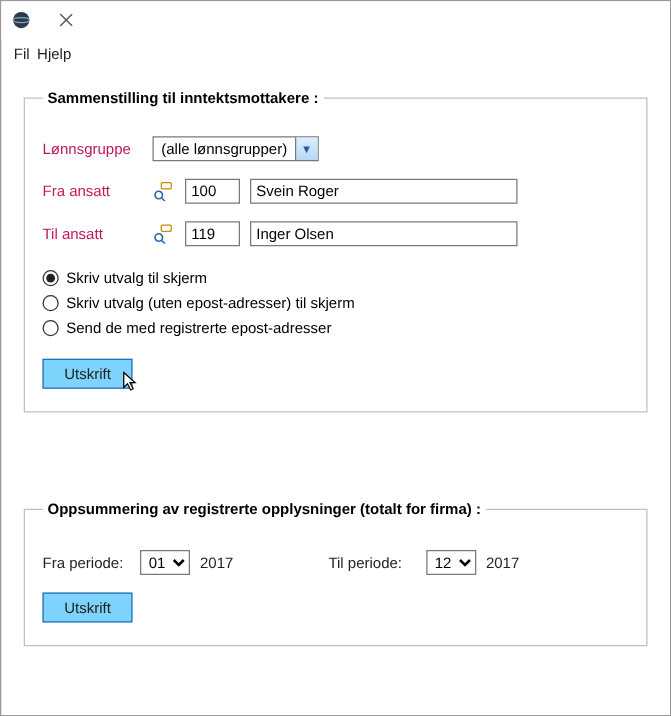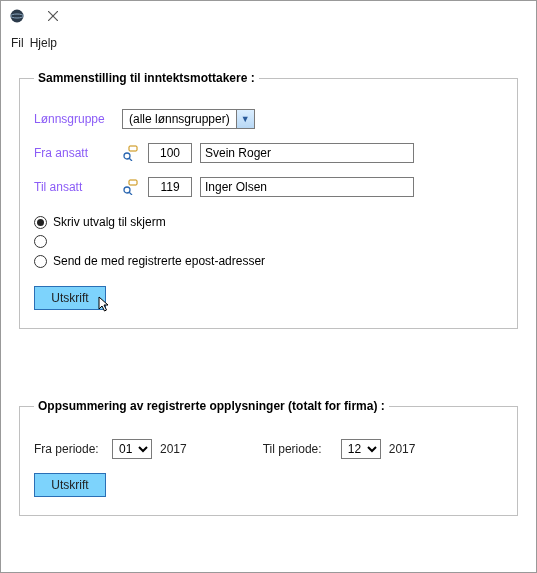--- a/index.html
+++ b/index.html
@@ -56,21 +56,21 @@
       padding: 0 4px;
       color: #000000;
     }
     .row {
       display: flex;
       align-items: center;
       gap: 8px;
       margin-top: 14px;
     }
     .row:first-of-type { margin-top: 10px; }
-    .lbl { width: 80px; color: #8b5cf6; }
+    .lbl { width: 80px; color: #be185d; }
     .lbl2 { width: 70px; color: #222; }
     .dropdown {
       display: inline-flex;
       align-items: center;
       border: 1px solid #7a7a7a;
       height: 20px;
       background: #fff;
     }
     .dropdown-text {
       padding: 0 6px;
@@ -91,21 +91,21 @@
       cursor: pointer;
     }
     .text-input {
       border: 1px solid #7a7a7a;
       height: 20px;
       padding: 0 4px;
       font-family: inherit;
       font-size: 12px;
       background: #fff;
     }
-    .w-small { width: 44px; text-align: center; }
+    .w-small { width: 44px; }
     .w-name { width: 214px; }
     .radio-group { margin-top: 18px; }
     .radio-row {
       display: flex; align-items: center;
       gap: 6px;
       margin-bottom: 6px;
       cursor: pointer;
     }
     .radio {
       width: 13px; height: 13px;
@@ -219,20 +219,21 @@
       <input class="text-input w-name" value="Inger Olsen" style="">
     </div>
 
     <div class="radio-group">
       <div class="radio-row">
         <span class="radio checked"></span>
         <span>Skriv utvalg til skjerm</span>
       </div>
       <div class="radio-row">
         <span class="radio"></span>
+        <span>Skriv utvalg (uten epost-adresser) til skjerm</span>
       </div>
       <div class="radio-row">
         <span class="radio"></span>
         <span>Send de med registrerte epost-adresser</span>
       </div>
     </div>
 
     <div class="btn-row">
       <button class="btn">Utskrift</button>
       <span class="cursor-arrow">

